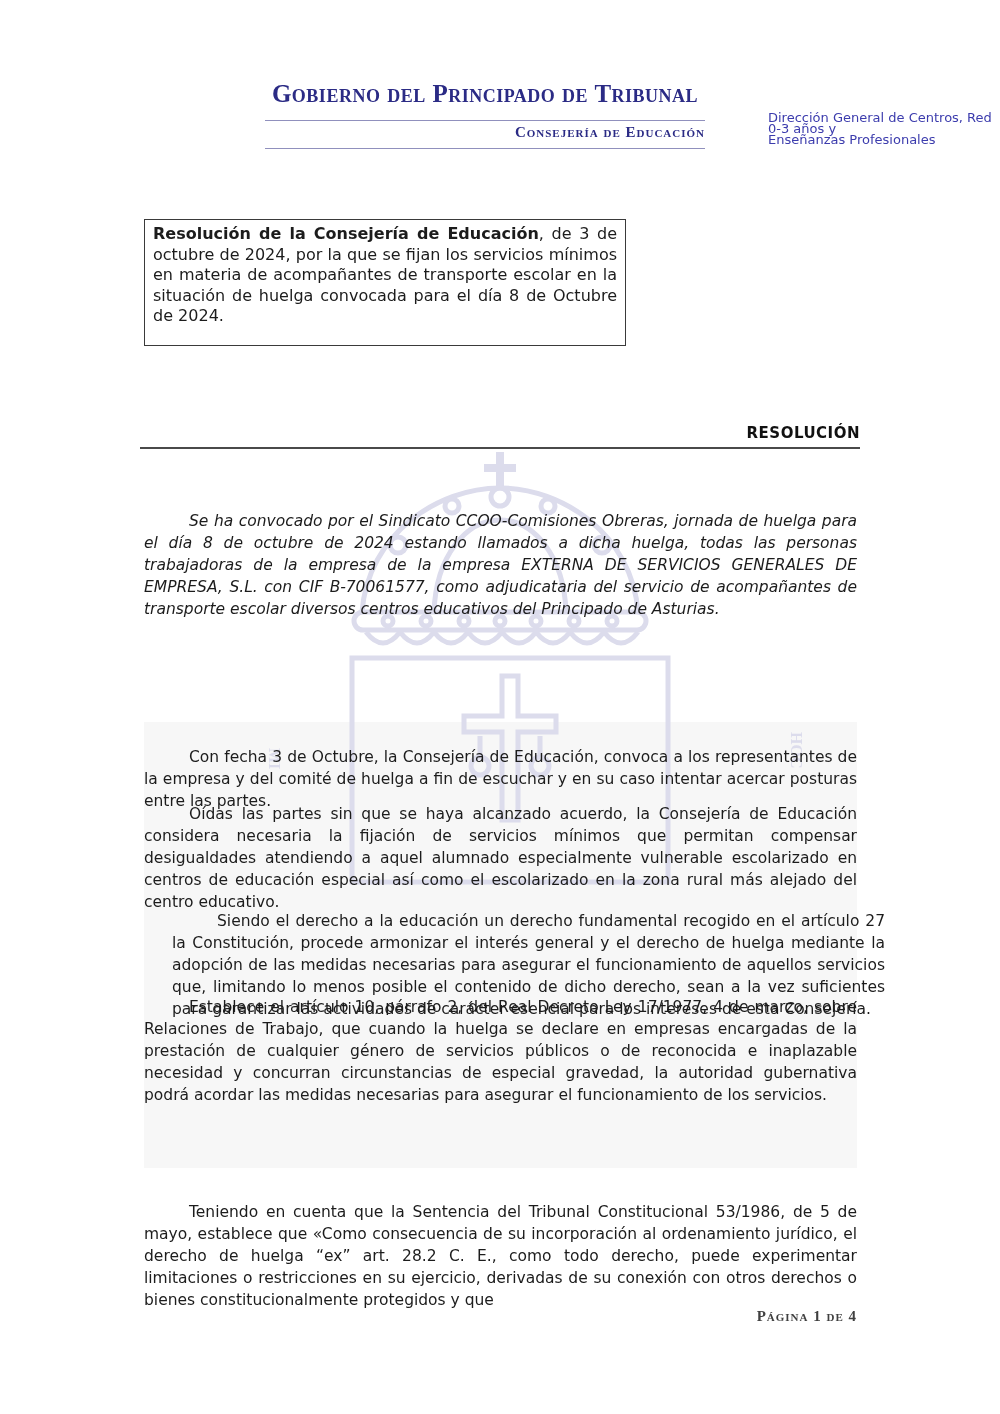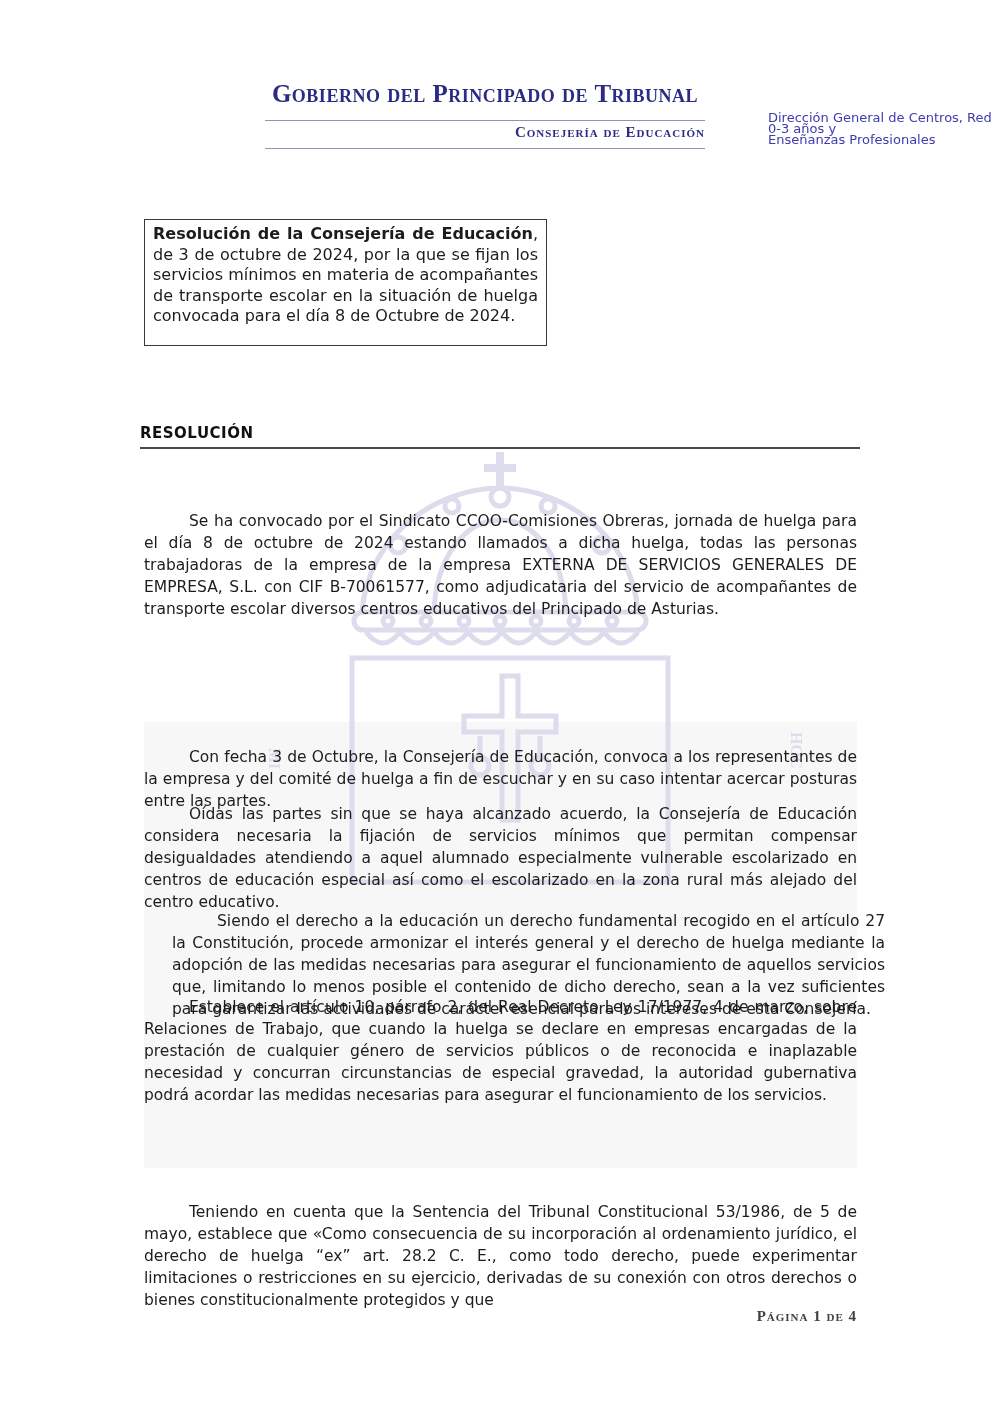--- a/index.html
+++ b/index.html
@@ -22,42 +22,42 @@
     position:absolute;left:0;top:124px;width:440px;text-align:right;
     font-family:"Liberation Serif",serif;font-variant:small-caps;
     font-size:15px;font-weight:600;letter-spacing:1px;color:#2b2b85;
   }
   .unit-block{
     position:absolute;left:768px;top:112px;width:225px;
     font-size:13px;line-height:11px;color:#3c3cad;
   }
   
   .title-box{
-    position:absolute;left:144px;top:219px;width:403px;min-height:127px;
+    position:absolute;left:144px;top:219px;width:482px;min-height:127px;
     box-sizing:border-box;border:1px solid #3a3a3a;background:#fff;
     padding:4px 8px 6px 8px;font-size:16px;line-height:20.5px;
     text-align:justify;z-index:3;
   }
   .title-box .lead{font-weight:bold;}
   
   .section-heading{
-    position:absolute;left:140px;top:424px;width:720px;text-align:left;
+    position:absolute;left:140px;top:424px;width:720px;text-align:right;
     font-weight:bold;font-size:15px;letter-spacing:.5px;color:#111;z-index:3;
   }
   .heading-rule{
     position:absolute;left:140px;top:447px;width:720px;height:0;
     border-top:2px solid #4a4a4a;z-index:3;
   }
   
   .para{
     position:absolute;left:144px;width:713px;
     font-size:15.5px;line-height:22px;text-align:justify;
     text-indent:45px;z-index:3;margin:0;
   }
-  .p1{top:510px;}
+  .p1{top:510px;font-style:italic;}
   .p2{top:654px;}
   .p3{top:746px;}
   .p4{top:803px;}
   .p5{top:910px;margin-left:28px;}
   .p6{top:996px;}
   .p7{top:1185px;margin-top:16px;}
   .highlight-block{
     position:absolute;left:144px;top:722px;width:713px;height:446px;
     background:#f7f7f7;z-index:1;
   }

